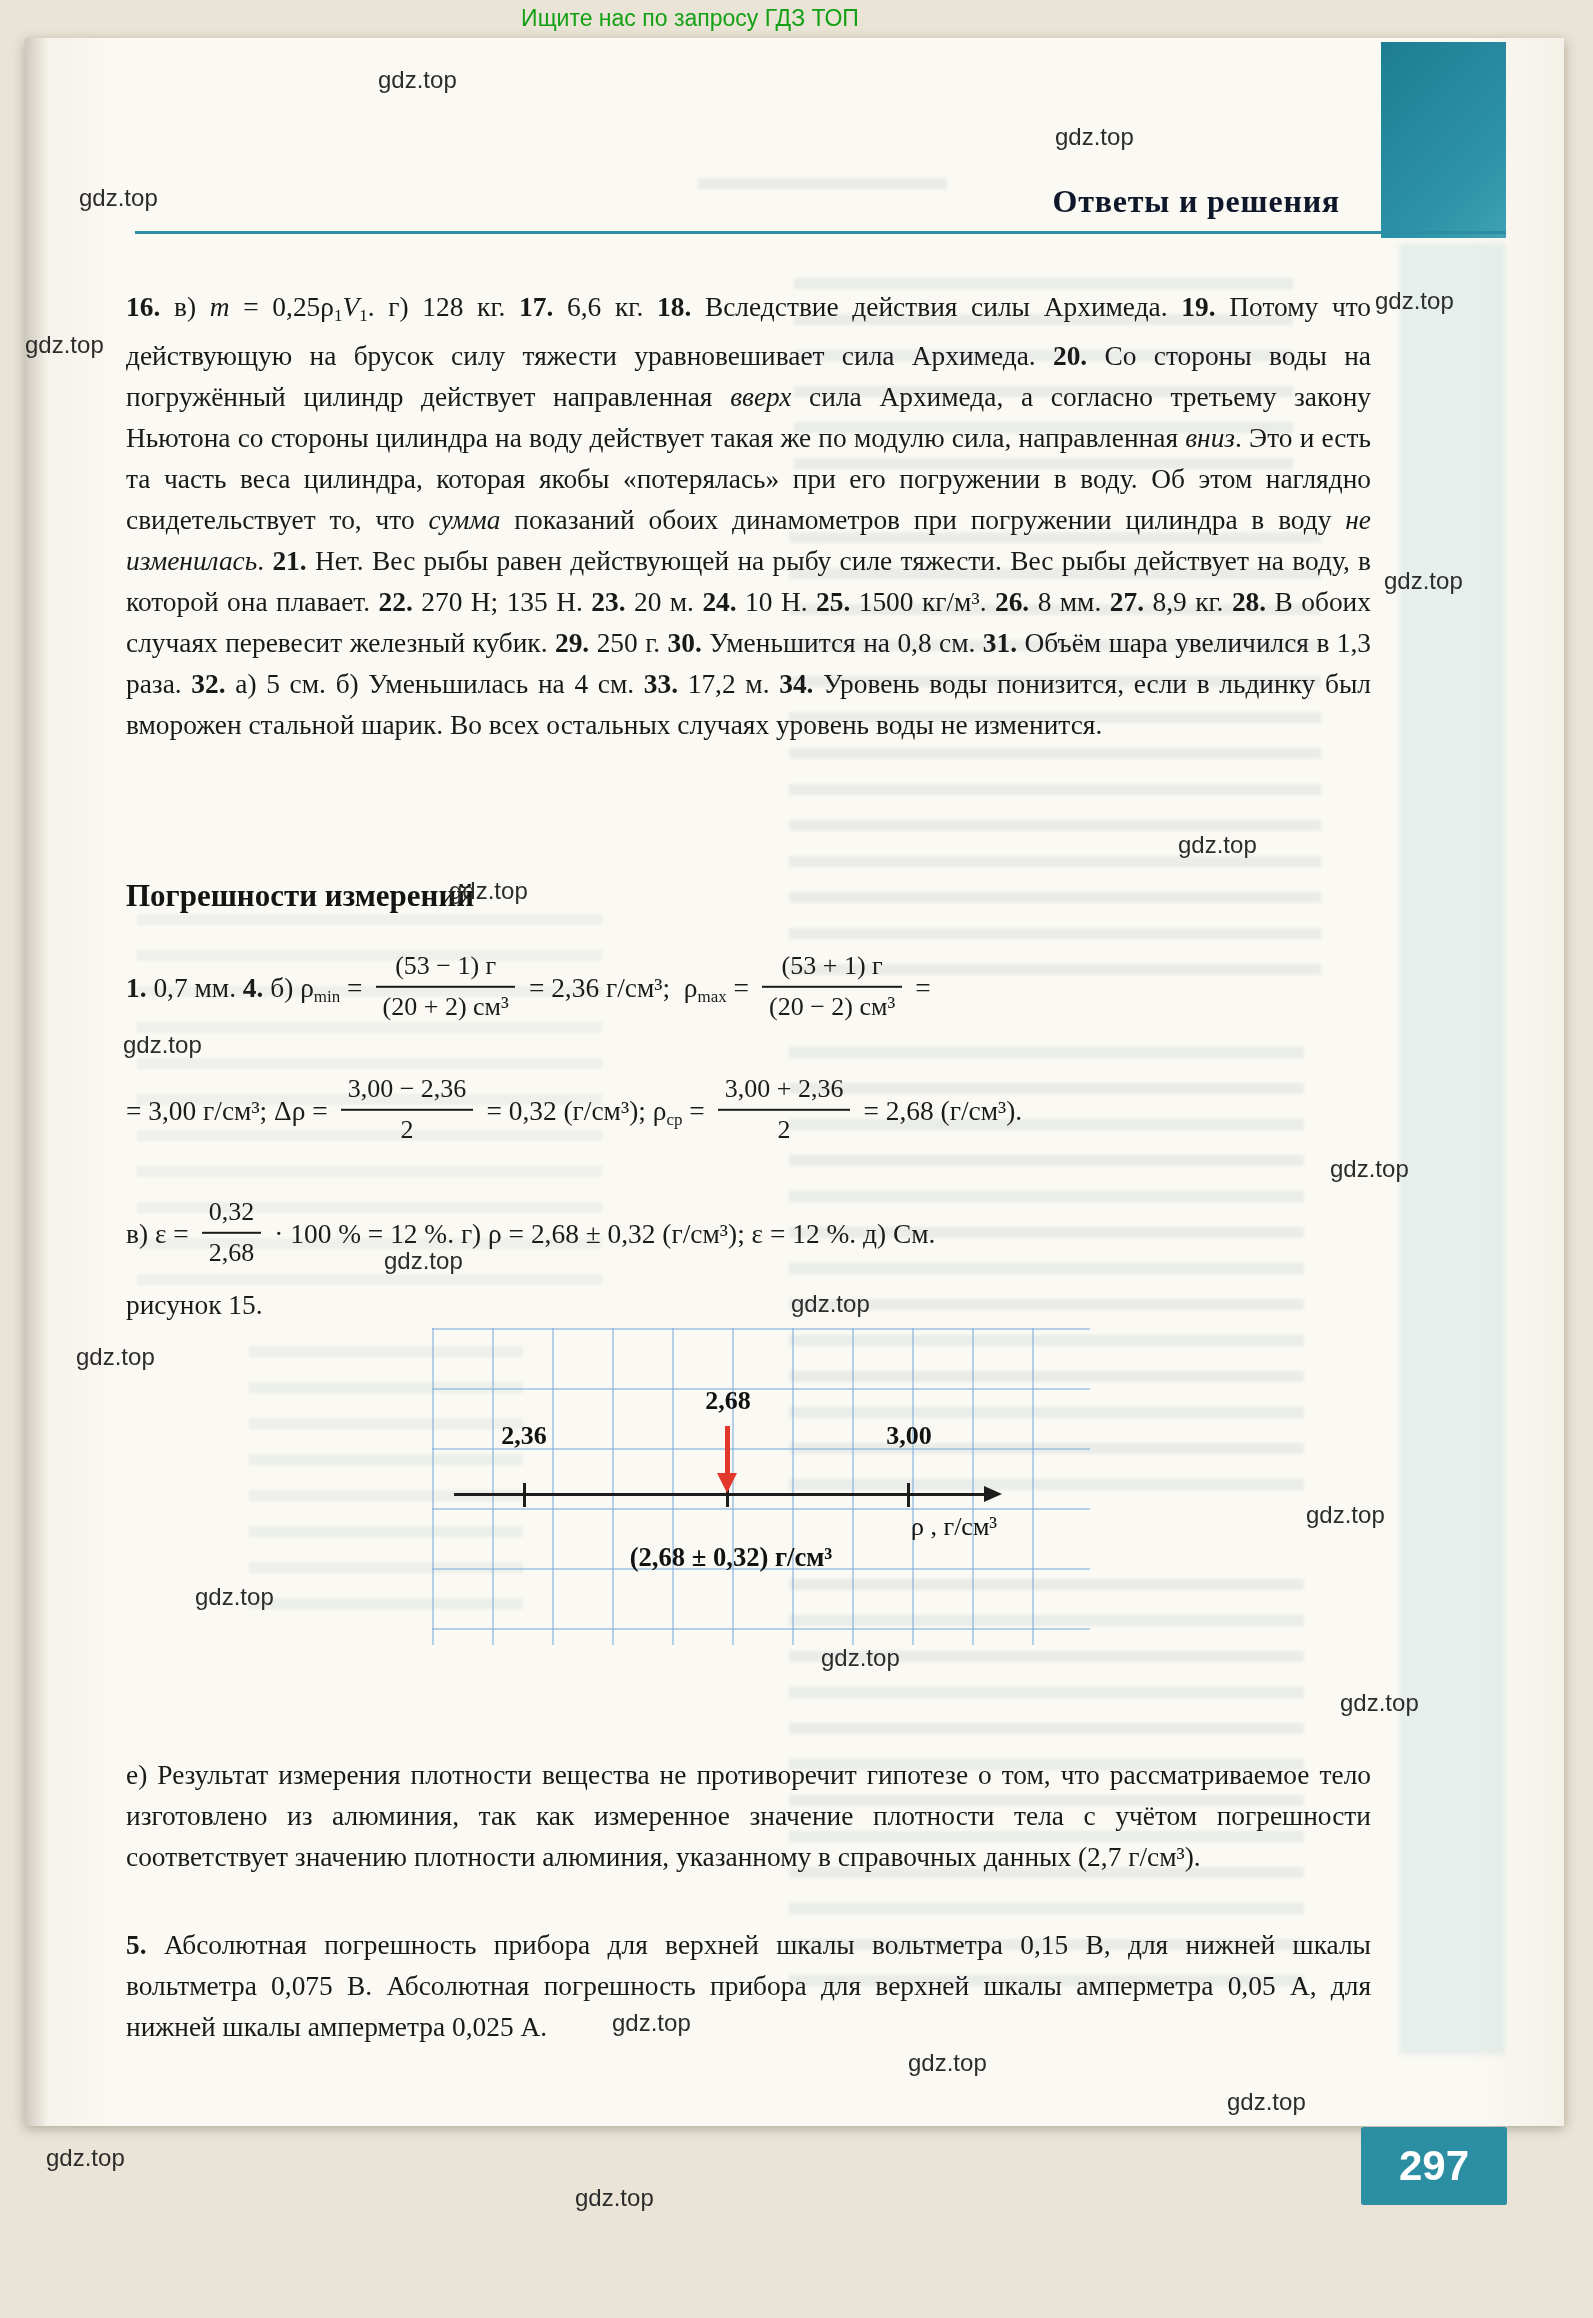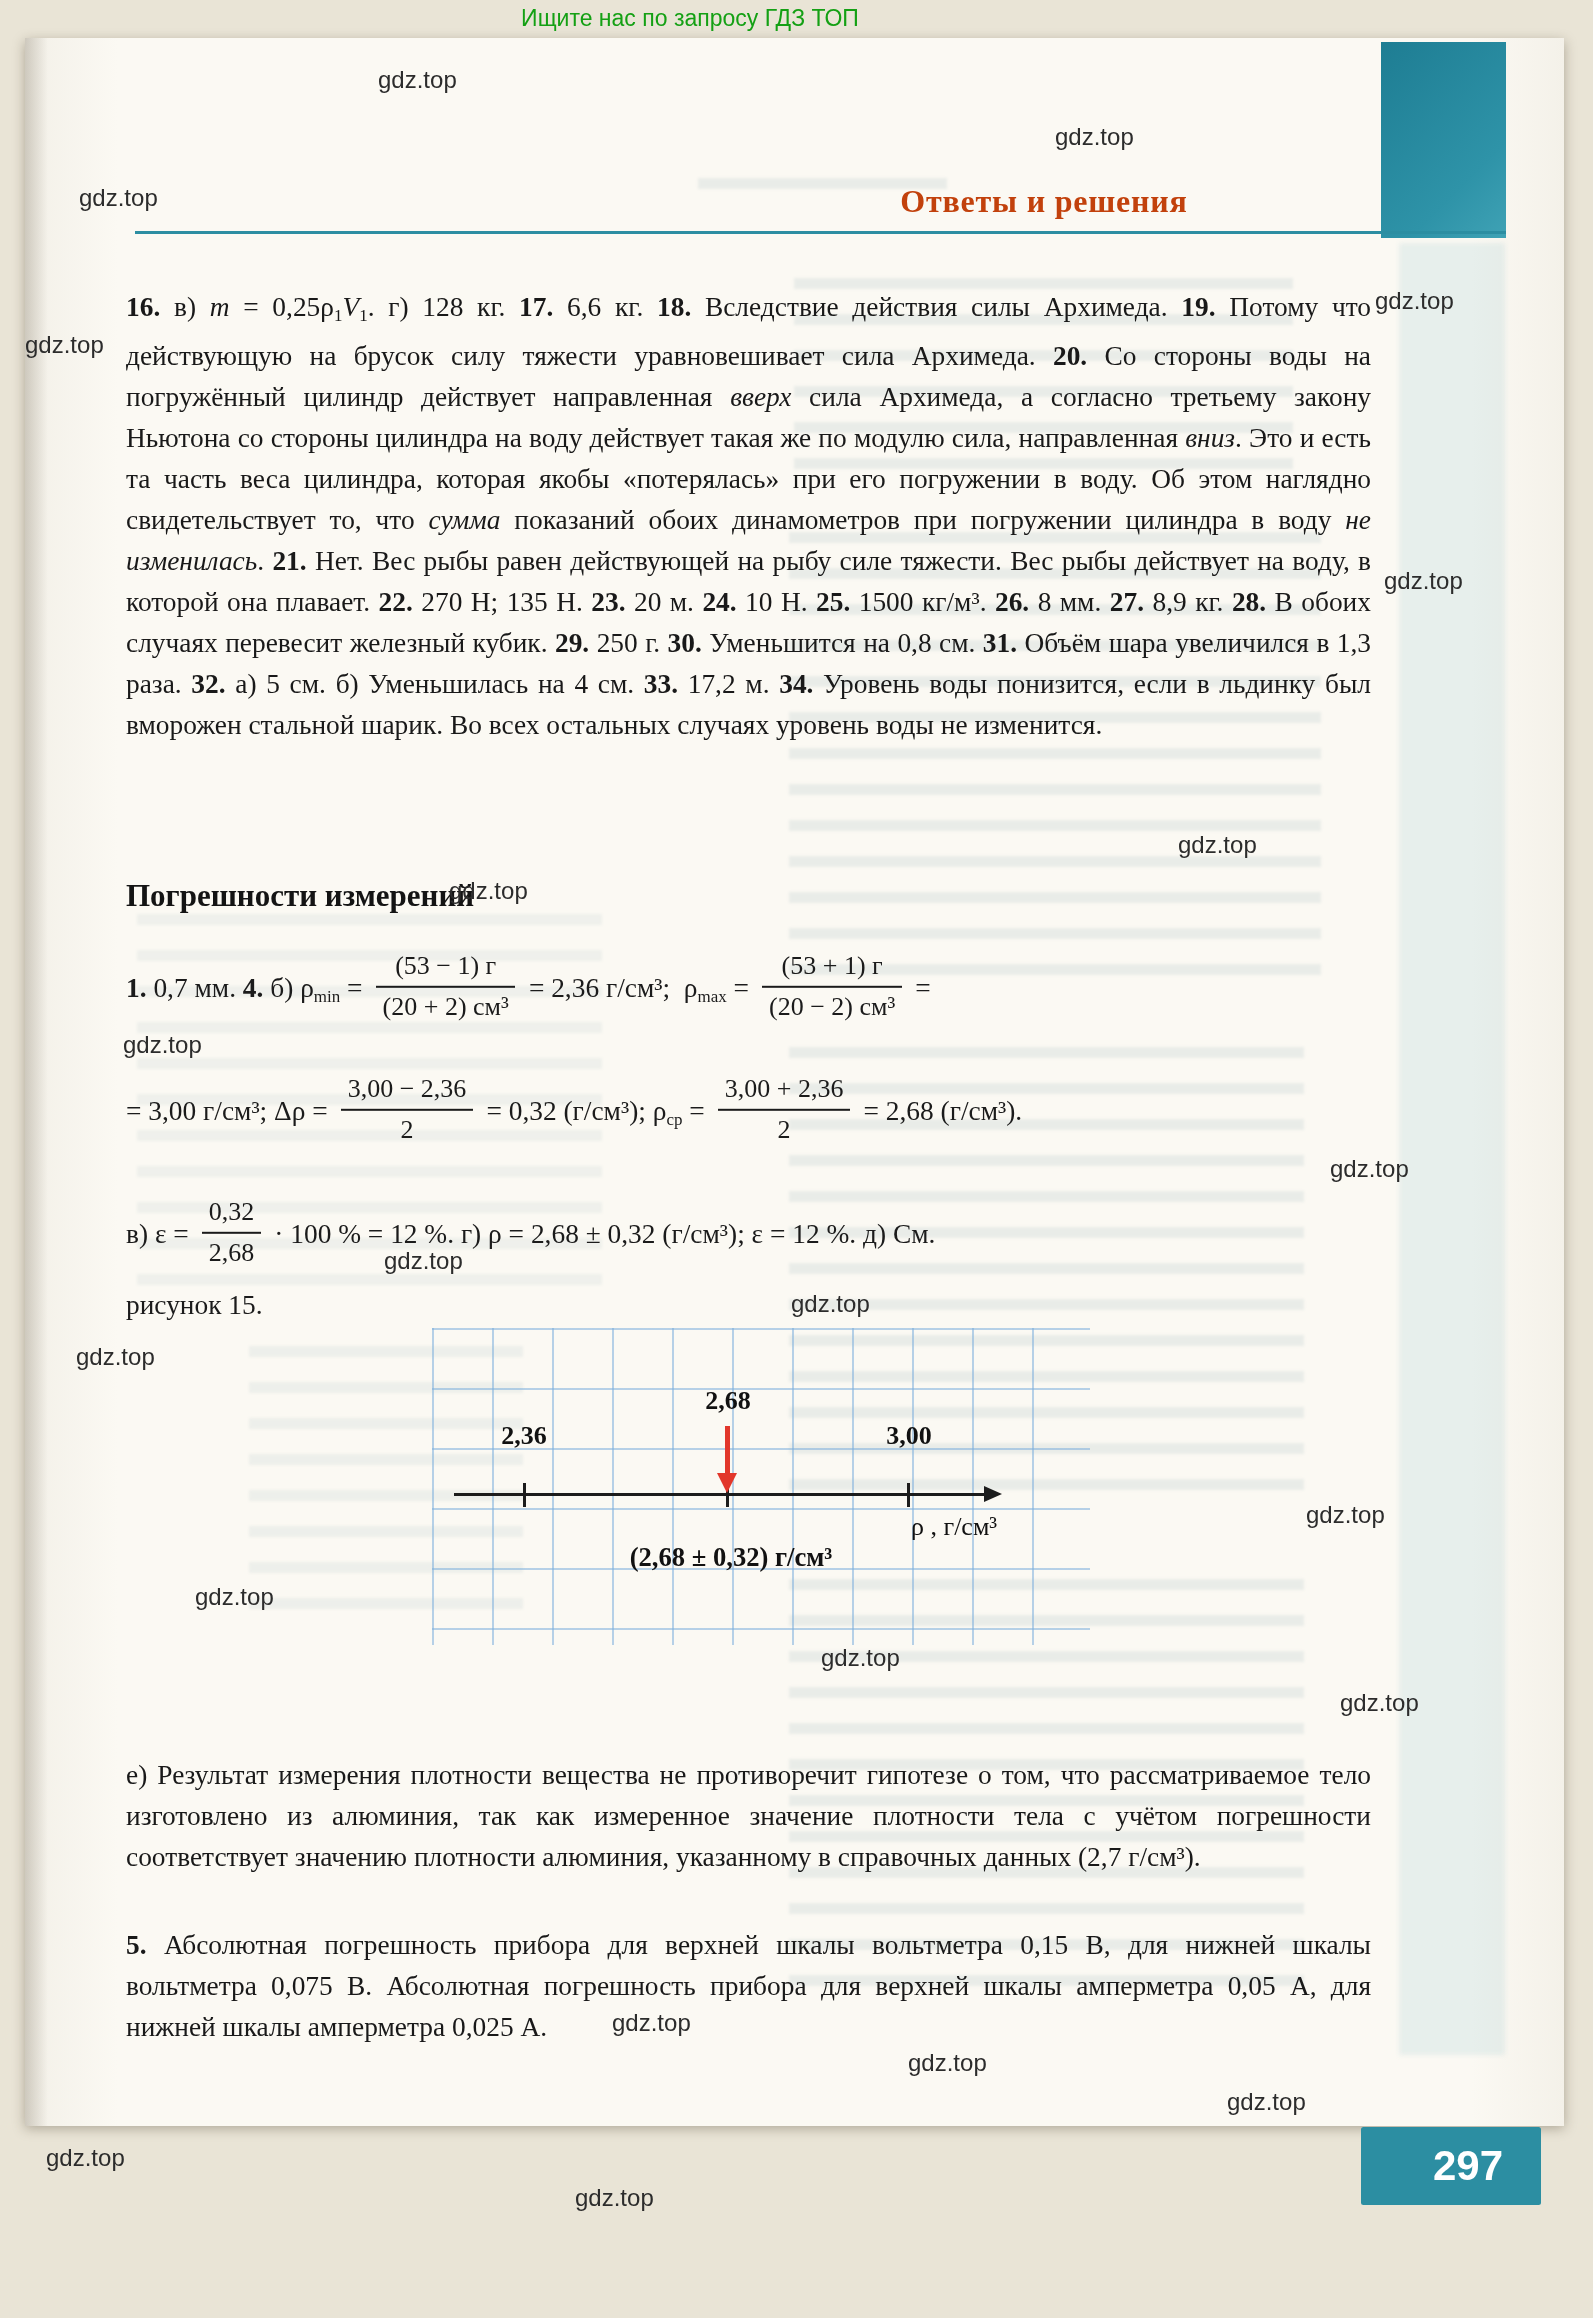--- a/index.html
+++ b/index.html
@@ -15,30 +15,30 @@
 
   
   .teal-block{position:absolute;left:1381px;top:42px;width:125px;height:196px;z-index:3;
         background:linear-gradient(135deg,#1e7d93 0%,#2e93a8 70%,#3fa2b5 100%);}
   .teal-rule{position:absolute;left:135px;top:231px;width:1371px;height:3.3px;background:#2c8ea2;z-index:3;}
   .pale-band{position:absolute;left:1399px;top:243px;width:106px;height:1812px;
         background:rgba(130,185,198,.16);filter:blur(2.5px);z-index:2;}
   .page-number-badge{position:absolute;left:1361px;top:2127px;width:146px;height:78px;z-index:5;
         background:#2c8ea2;color:#ffffff;display:flex;align-items:center;justify-content:center;
         font-size:42px;font-weight:bold;font-family:"Liberation Sans","DejaVu Sans",sans-serif;
-        border-radius:2.5px;padding-left:34px;}
+        border-radius:2.5px;}
 
   
   .ghost{position:absolute;z-index:2;pointer-events:none;
         background-image:repeating-linear-gradient(to bottom,rgba(80,125,140,.40) 0px,rgba(80,125,140,.40) 10.8px,transparent 10.8px,transparent 36px);
         filter:blur(1.7px);opacity:.26;}
 
   
-  .answers-header{position:absolute;left:748px;top:183px;width:592px;text-align:center;z-index:3;
-        font-size:32px;font-weight:bold;color:#c2410c;letter-spacing:0.8px;}
+  .answers-header{position:absolute;left:748px;top:183px;width:592px;text-align:right;z-index:3;
+        font-size:32px;font-weight:bold;color:#0f172a;letter-spacing:0.8px;}
 
   
   .para{position:absolute;left:126px;width:1245px;text-align:justify;z-index:3;
         font-size:27.4px;line-height:41px;color:#191919;}
   .para + .para{margin-top:0;}
   .section-heading{position:absolute;left:126px;top:878px;z-index:3;
         font-size:31px;font-weight:bold;color:#141414;}
   .b{font-weight:bold;}
   .i{font-style:italic;}
   .sub{font-size:.62em;vertical-align:-0.3em;}

